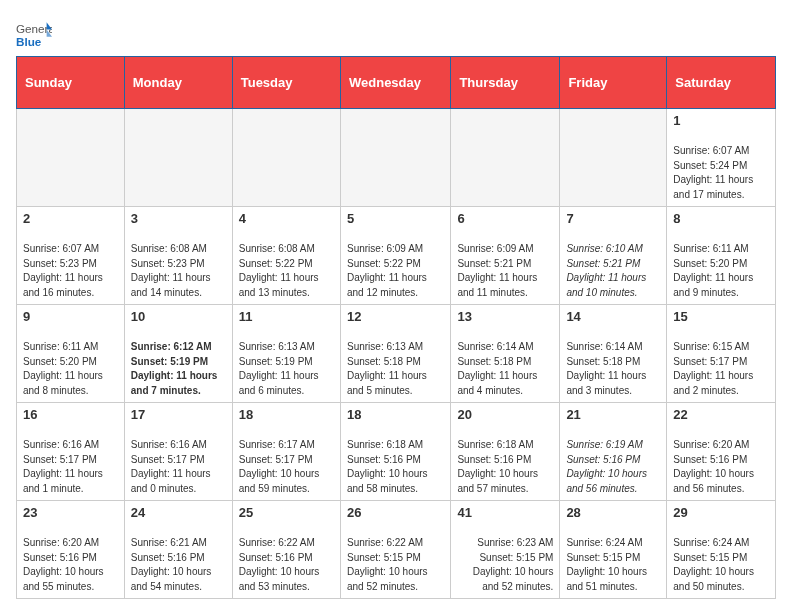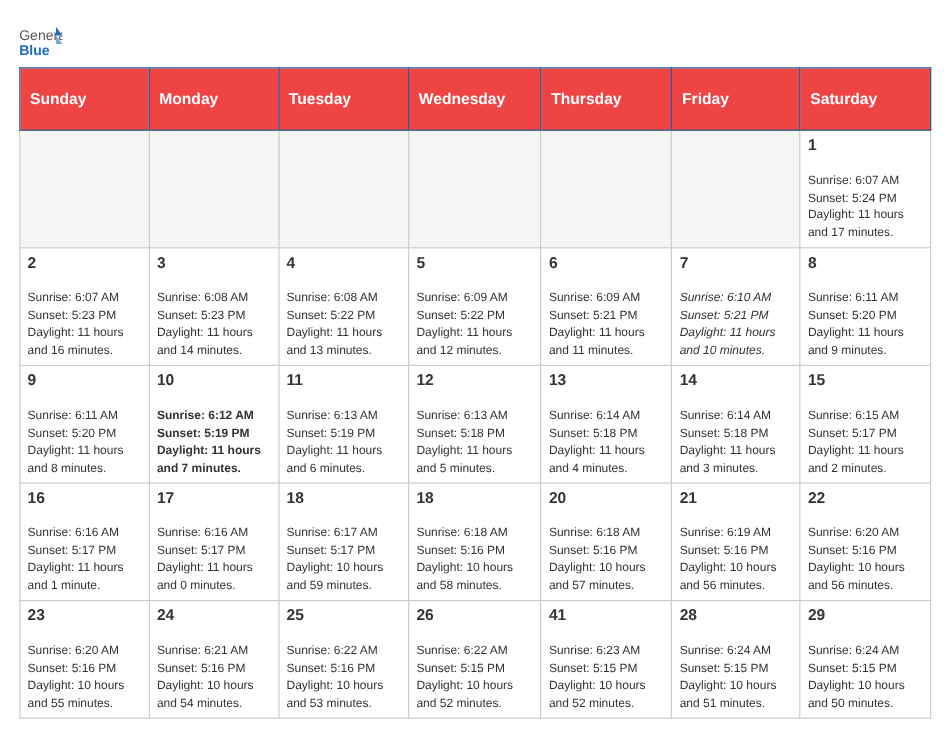--- a/index.html
+++ b/index.html
@@ -262,21 +262,21 @@
         </td>
         <td>
           <span class="day-number">20</span>
           <div class="day-info" style="white-space: pre-line;">Sunrise: 6:18 AM
 Sunset: 5:16 PM
 Daylight: 10 hours
 and 57 minutes.</div>
         </td>
         <td>
           <span class="day-number">21</span>
-          <div class="day-info" style="white-space: pre-line;">Sunrise: 6:19 AM
+          <div class="day-info" style="white-space: pre-line; font-style: italic;">Sunrise: 6:19 AM
 Sunset: 5:16 PM
 Daylight: 10 hours
 and 56 minutes.</div>
         </td>
         <td>
           <span class="day-number">22</span>
           <div class="day-info" style="white-space: pre-line;">Sunrise: 6:20 AM
 Sunset: 5:16 PM
 Daylight: 10 hours
 and 56 minutes.</div>
@@ -306,21 +306,21 @@
         </td>
         <td>
           <span class="day-number">26</span>
           <div class="day-info" style="white-space: pre-line;">Sunrise: 6:22 AM
 Sunset: 5:15 PM
 Daylight: 10 hours
 and 52 minutes.</div>
         </td>
         <td>
           <span class="day-number">41</span>
-          <div class="day-info" style="white-space: pre-line;">Sunrise: 6:23 AM
+          <div class="day-info" style="white-space: pre-line; text-align: right;">Sunrise: 6:23 AM
 Sunset: 5:15 PM
 Daylight: 10 hours
 and 52 minutes.</div>
         </td>
         <td>
           <span class="day-number">28</span>
           <div class="day-info" style="white-space: pre-line;">Sunrise: 6:24 AM
 Sunset: 5:15 PM
 Daylight: 10 hours
 and 51 minutes.</div>

